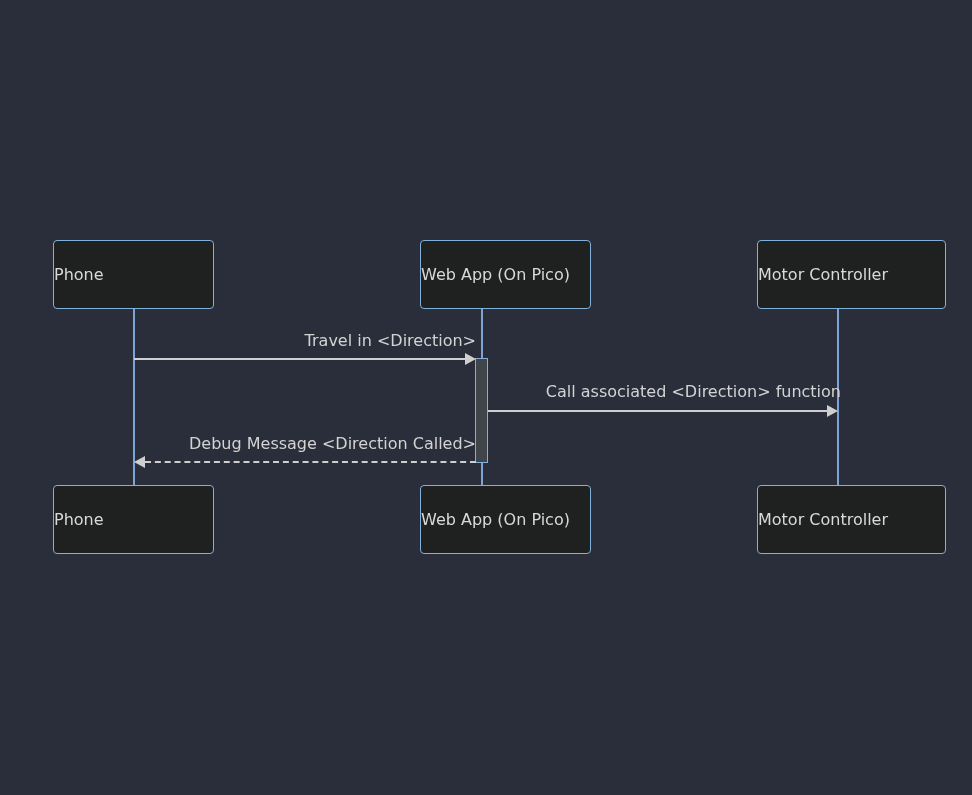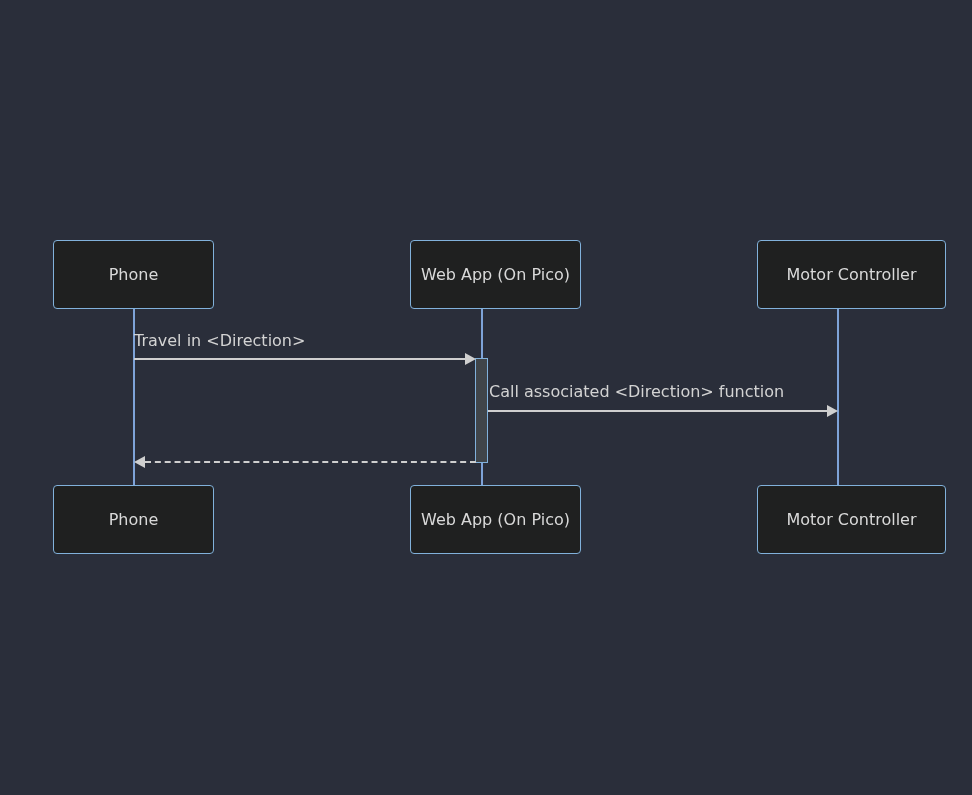--- a/index.html
+++ b/index.html
@@ -19,27 +19,27 @@
     position: absolute;
     box-sizing: border-box;
     height: 69px;
     background: #1f2020;
     border: 1.5px solid #81b1db;
     border-radius: 4px;
     color: #d9d9d9;
     font-size: 16px;
     display: flex;
     align-items: center;
-    justify-content: center;
+    justify-content: flex-start;
     white-space: nowrap;
   }
   .actor.top    { top: 240px; }
   .actor.bottom { top: 485px; }
   .actor.phone  { left: 53px;  width: 161px; }
-  .actor.webapp { left: 410px; width: 171px; }
+  .actor.webapp { left: 420px; width: 171px; }
   .actor.motor  { left: 757px; width: 189px; }
 
   .lifeline {
     position: absolute;
     top: 309px;
     height: 176px;
     width: 2px;
     background: #7ea3d8;
   }
   .lifeline.phone  { left: 133px; }
@@ -55,21 +55,21 @@
     height: 105px;
     background: #40454a;
     border: 1px solid #81b1db;
   }
 
   .msg-label {
     position: absolute;
     color: #d3d3d3;
     font-size: 16px;
     line-height: 20px;
-    text-align: left;
+    text-align: right;
     white-space: nowrap;
   }
   .msg-line {
     position: absolute;
     height: 0;
     border-top: 2px solid #cfcfcf;
   }
   .msg-line.dashed {
     border-top-style: dashed;
   }
@@ -137,16 +137,17 @@
   </div>
 
   <div class="msg-label m1-label">Travel in &lt;Direction&gt;</div>
   <div class="msg-line m1-line"></div>
   <div class="arrow-right m1-arrow"></div>
 
   <div class="msg-label m2-label">Call associated &lt;Direction&gt; function</div>
   <div class="msg-line m2-line"></div>
   <div class="arrow-right m2-arrow"></div>
 
+  <div class="msg-label m3-label">Debug Message &lt;Direction Called&gt;</div>
   <div class="msg-line dashed m3-line"></div>
   <div class="arrow-left m3-arrow"></div>
 
 </div>
 
 </body></html>

